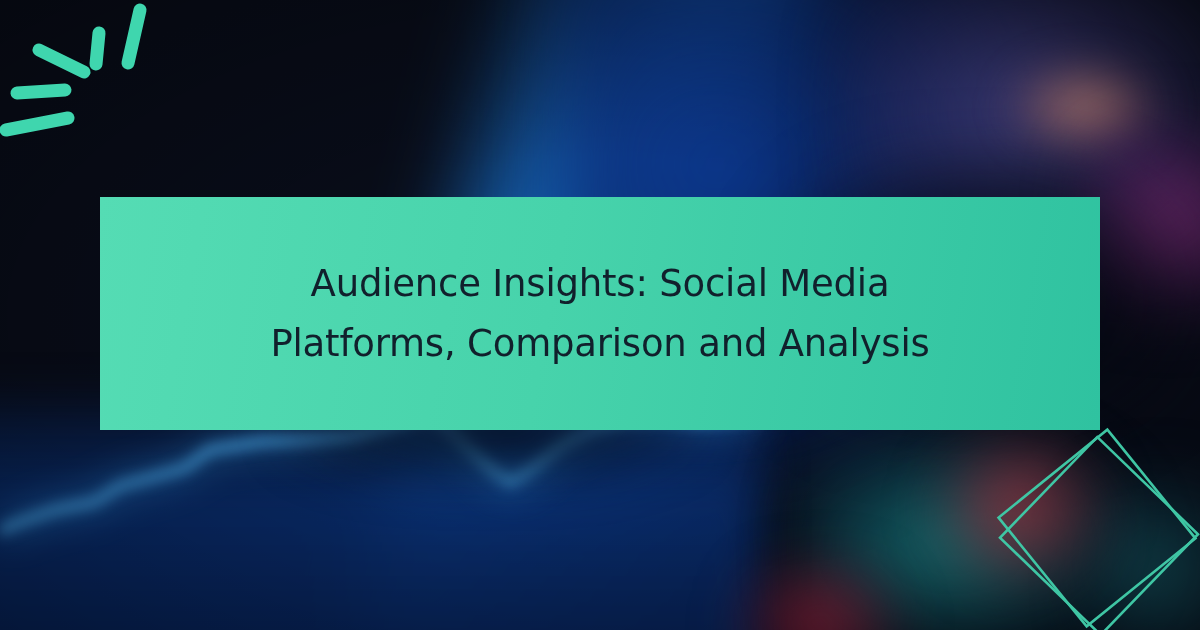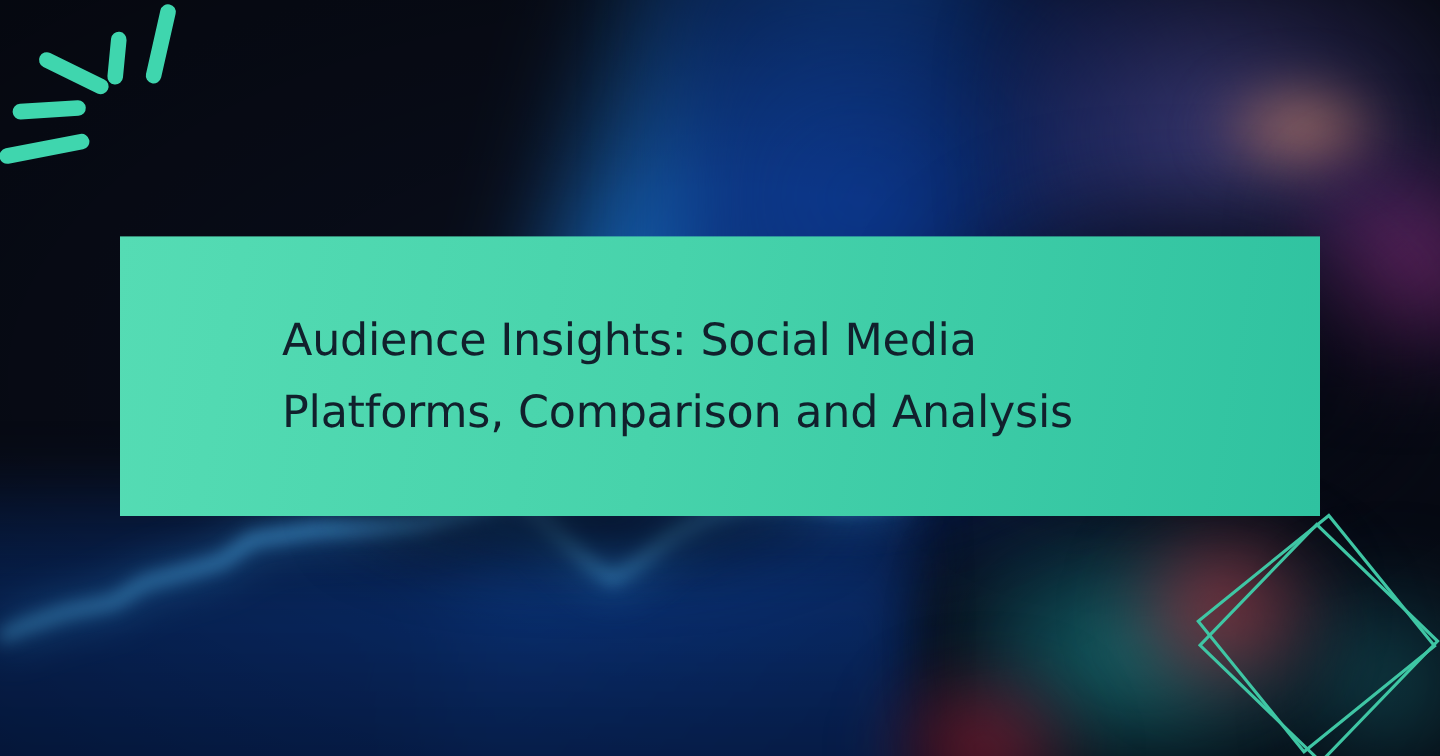--- a/index.html
+++ b/index.html
@@ -231,21 +231,21 @@
     justify-content: center;
     box-sizing: border-box;
     padding: 0 46px;
   }
   .banner-title {
     font-family: "DejaVu Sans", sans-serif;
     font-size: 37px;
     font-weight: 400;
     line-height: 1.62;
     color: #11202c;
-    text-align: left;
+    text-align: center;
     letter-spacing: -0.2px;
     max-width: 730px;
   }
 </style>
 </head>
 <body>
 
 <div id="stage">
 
   <div class="bg-layer bg-base"></div>

